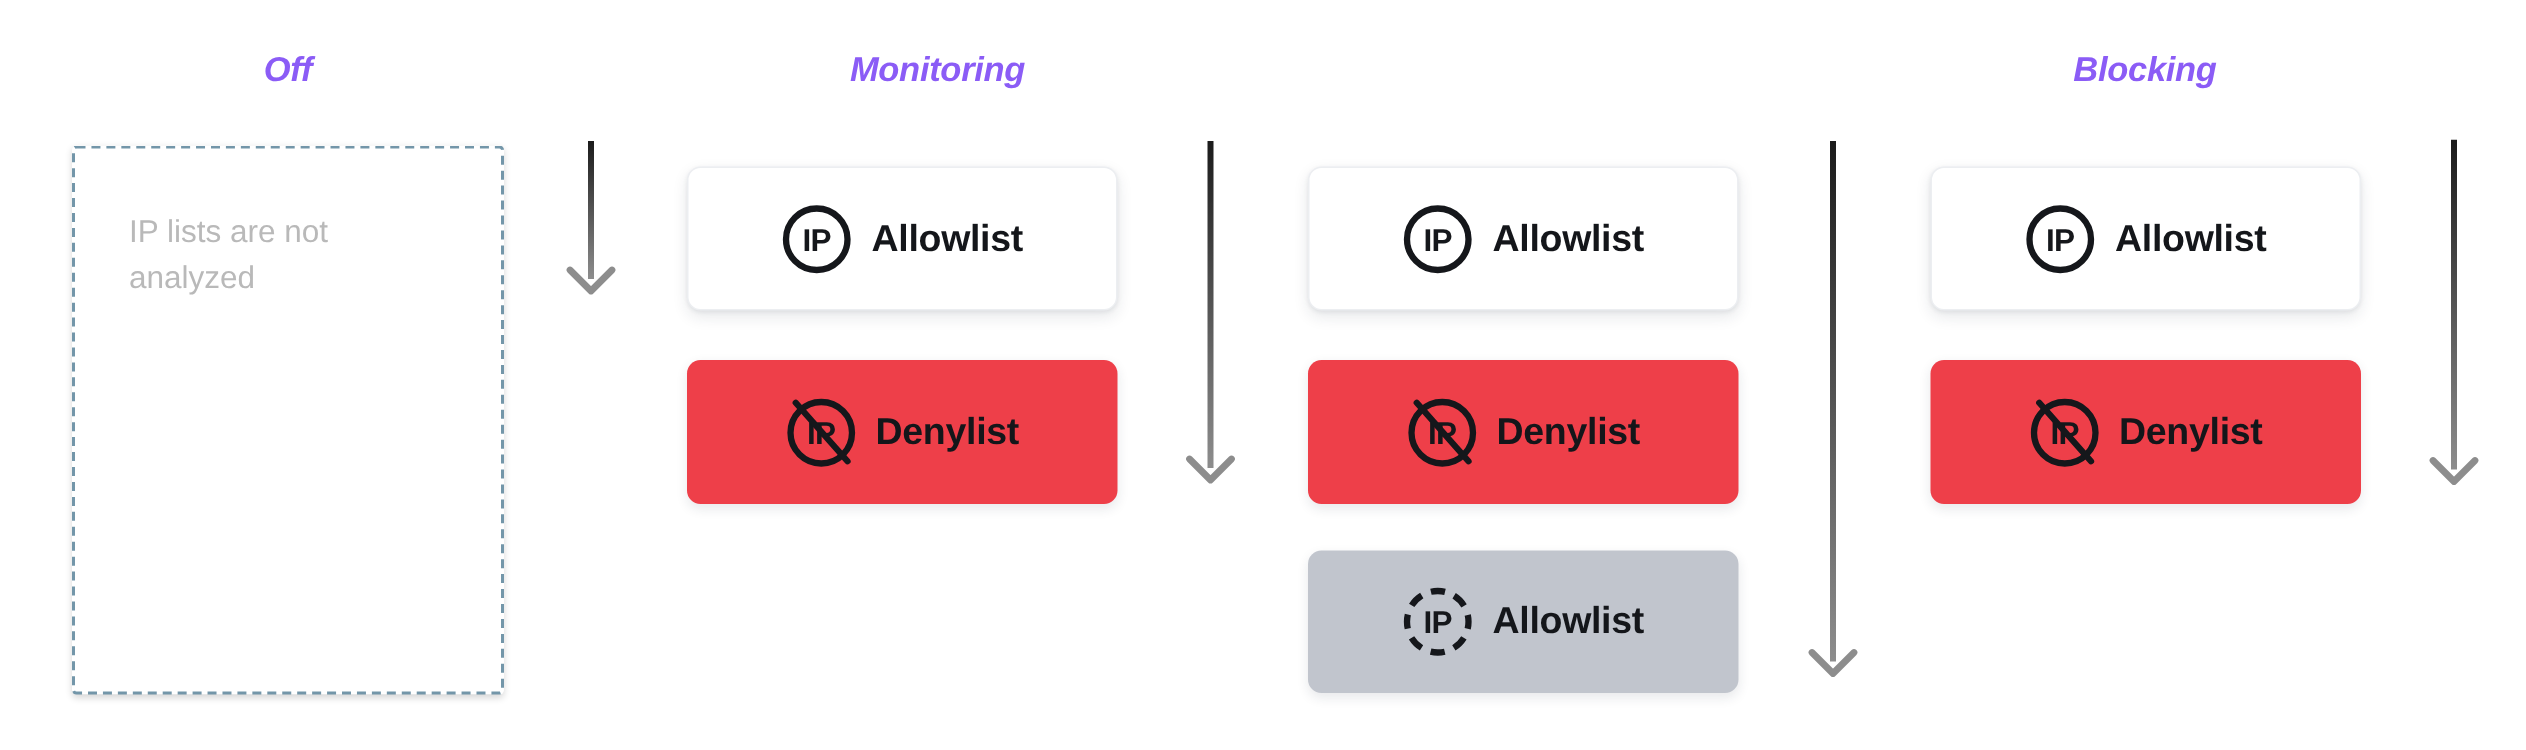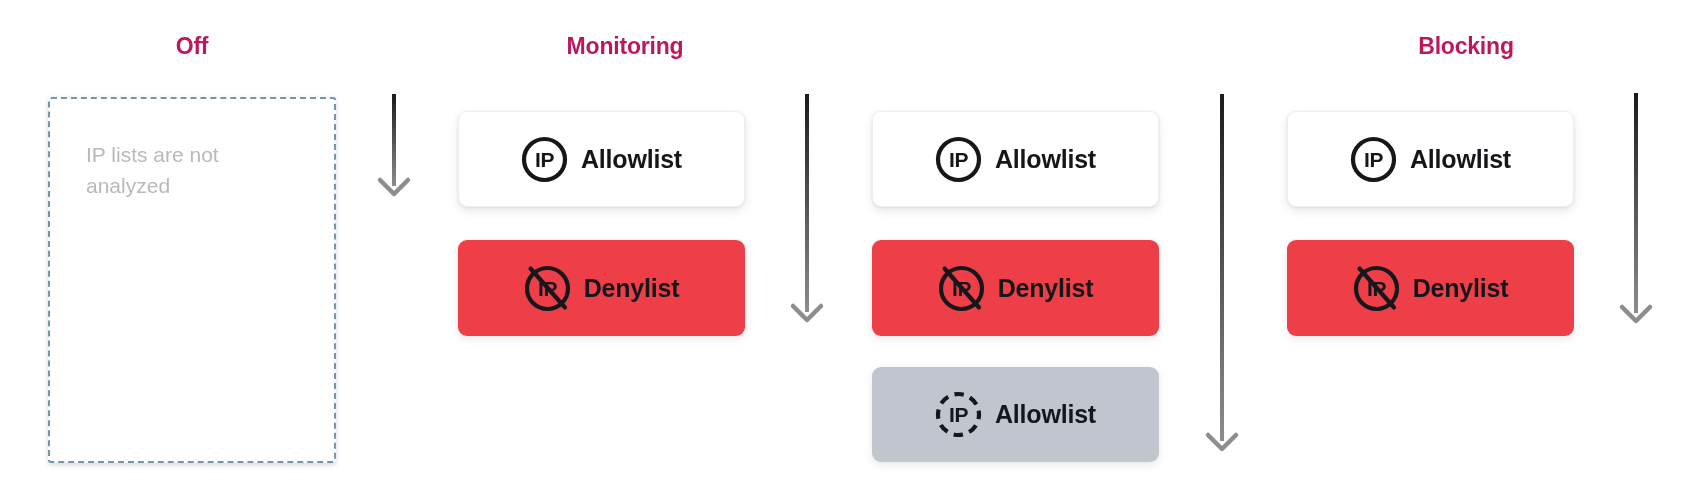--- a/index.html
+++ b/index.html
@@ -11,22 +11,23 @@
     font-family: "Liberation Sans", sans-serif;
     overflow: hidden;
   }
   .col-title {
     position: absolute;
     top: 33px;
     width: 300px;
     text-align: center;
     font-size: 23px;
     font-weight: 700;
-    color: #be185d;
+    color: #8b5cf6;
     letter-spacing: -0.2px;
+    font-style: italic;
   }
   .off-box {
     position: absolute;
     left: 48px;
     top: 97px;
     width: 284px;
     height: 362px;
     border: 2px dashed #7396a9;
     border-radius: 3px;
     background: #ffffff;
@@ -101,21 +102,21 @@
     <defs>
       <linearGradient id="arrow-grad" x1="0" y1="0" x2="0" y2="1">
         <stop offset="0" stop-color="#1b1b1b"></stop>
         <stop offset="1" stop-color="#8d8d8d"></stop>
       </linearGradient>
     </defs>
   </svg>
 
   <div class="col-title" style="left:42px">Off</div>
   <div class="col-title" style="left:475px">Monitoring</div>
-  <div class="col-title" style="left:1316px">Blocking</div>
+  <div class="col-title" style="left:1280px">Blocking</div>
 
   <div class="off-box">
     <div class="off-text">IP lists are not analyzed</div>
   </div>
 
   <svg class="arrow" style="left:376px;top:94px" width="36" height="104">
     <rect x="16" y="0" width="4" height="92" fill="url(#arrow-grad)"></rect>
     <path class="head" d="M4 86 L18 100 L32 86"></path>
   </svg>
   <svg class="arrow" style="left:789px;top:94px" width="36" height="230">

